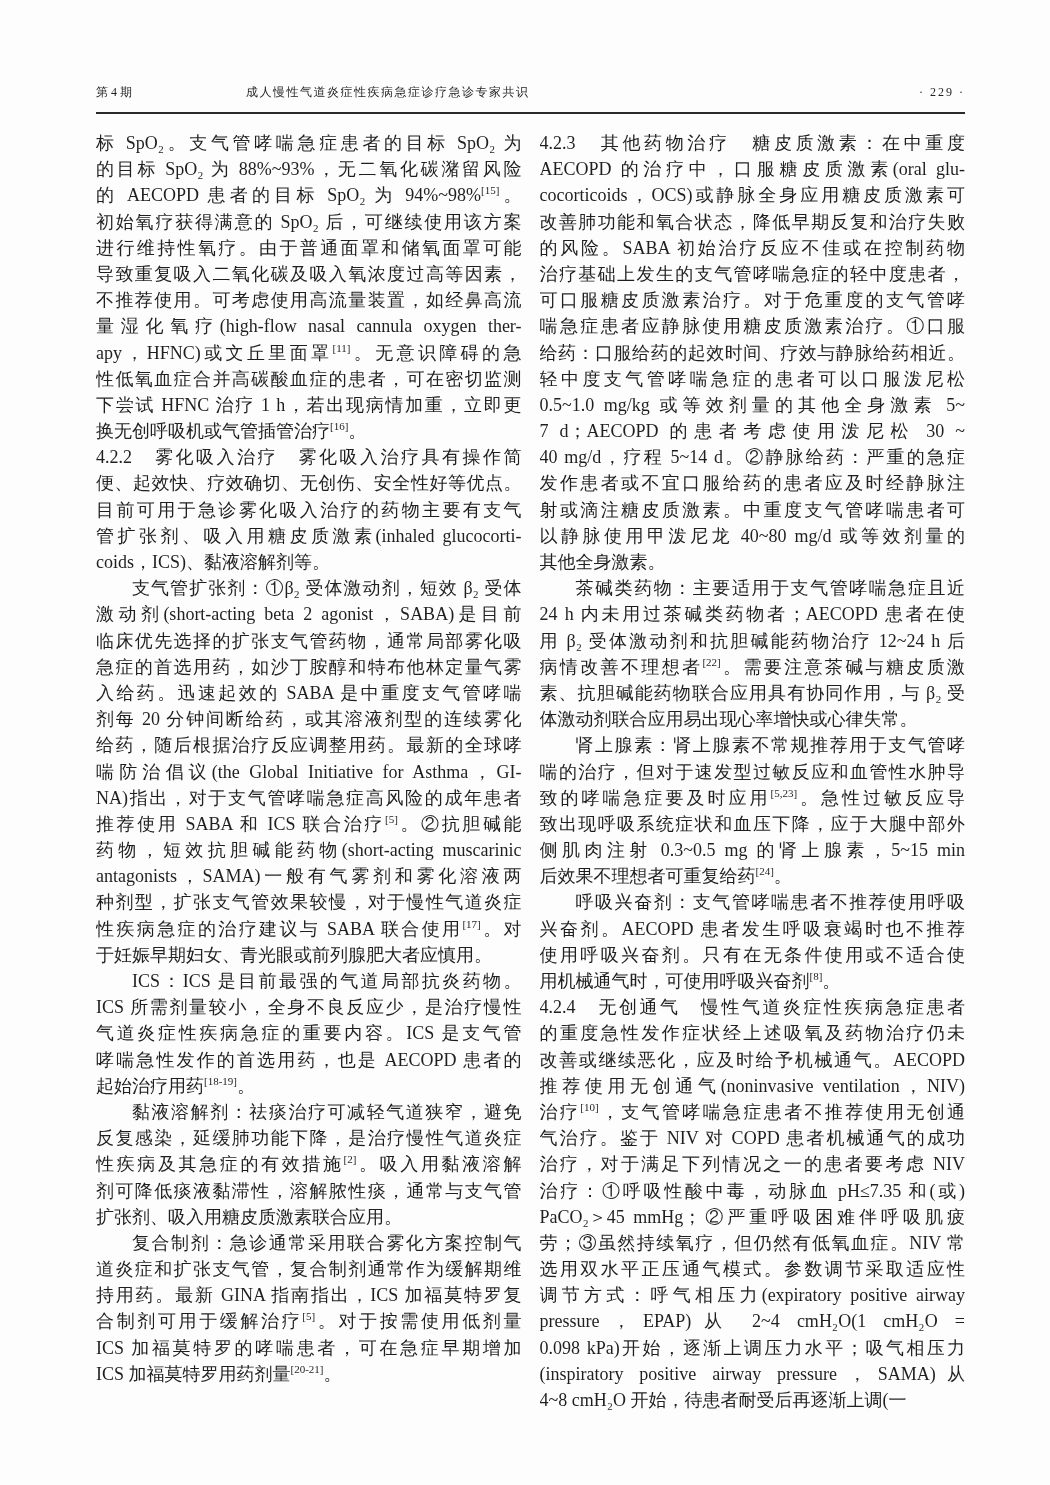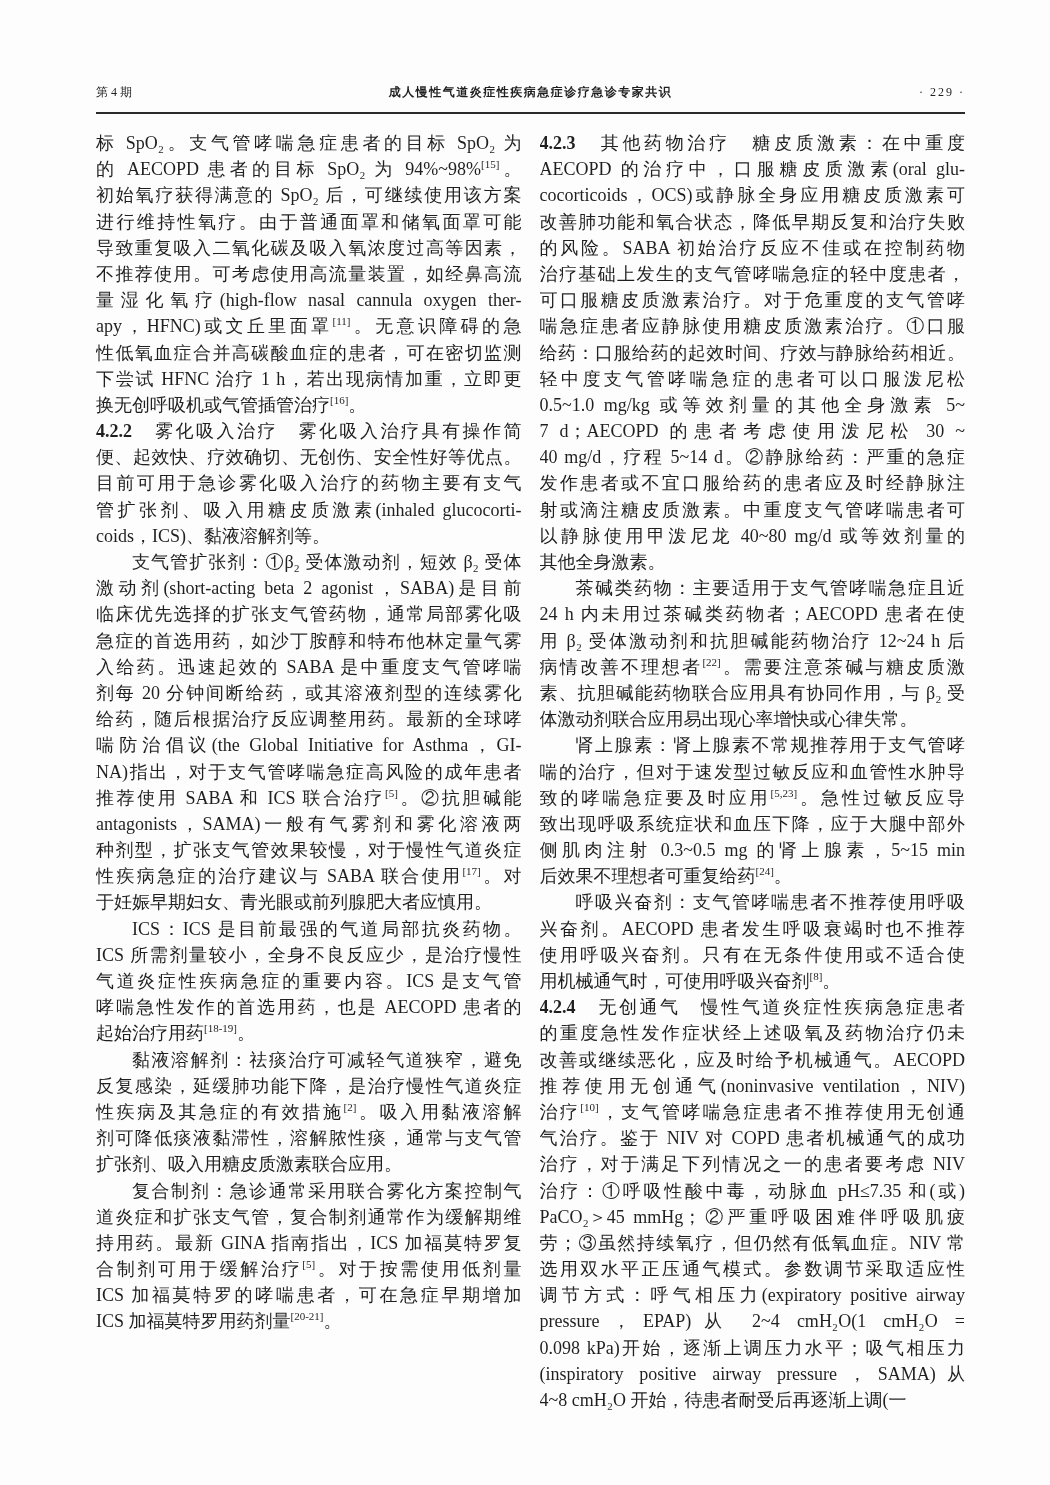--- a/index.html
+++ b/index.html
@@ -12,58 +12,59 @@
     font-family:"Liberation Serif","DejaVu Serif",serif;
     box-sizing:border-box;
     overflow:hidden;
   }
   .header{
     position:absolute;top:84px;left:96px;right:85px;
     display:flex;align-items:baseline;
     font-size:12px;
   }
   .header-issue{width:150px;text-align:left;}
-  .header-title{flex:1;text-align:center;font-weight:bold;letter-spacing:1.5px;}
+  .header-title{flex:1;text-align:left;font-weight:normal;letter-spacing:1.5px;}
   .header-page{width:150px;text-align:right;letter-spacing:2px;}
   .header-rule{
     position:absolute;top:112px;left:96px;right:85px;
     height:0;border-top:2px solid #2a2a2a;
   }
   .content{
     position:absolute;top:130px;left:96px;right:85px;
     display:flex;gap:18px;
   }
   .column{flex:1;min-width:0;font-size:18px;line-height:26.2px;}
   .para{margin:0;}
   .line{
     text-align:justify;
     text-align-last:justify;
     height:26.2px;
     overflow:hidden;
     white-space:normal;
   }
   .line.last{text-align-last:auto;}
   .line.indent{text-indent:2em;}
-  .line b{font-weight:bold;}
+  .line b{font-weight:normal;}
   sup.ref{font-size:11px;line-height:0;vertical-align:super;letter-spacing:0;}
 </style>
 </head>
 <body>
 
 <div class="page">
   <div class="header">
     <div class="header-issue">第 4 期</div>
     <div class="header-title">成人慢性气道炎症性疾病急症诊疗急诊专家共识</div>
     <div class="header-page">· 229 ·</div>
   </div>
   <div class="header-rule"></div>
   <div class="content">
     <div class="column" id="col-left">
         <div class="para">
           <div class="line">标 SpO₂。支气管哮喘急症患者的目标 SpO₂ 为</div>
+          <div class="line">的目标 SpO₂ 为 88%~93%，无二氧化碳潴留风险</div>
           <div class="line">的 AECOPD 患者的目标 SpO₂ 为 94%~98%<sup class="ref">[15]</sup>。</div>
           <div class="line">初始氧疗获得满意的 SpO₂ 后，可继续使用该方案</div>
           <div class="line">进行维持性氧疗。由于普通面罩和储氧面罩可能</div>
           <div class="line">导致重复吸入二氧化碳及吸入氧浓度过高等因素，</div>
           <div class="line">不推荐使用。可考虑使用高流量装置，如经鼻高流</div>
           <div class="line">量湿化氧疗(high-flow nasal cannula oxygen ther-</div>
           <div class="line">apy，HFNC)或文丘里面罩<sup class="ref">[11]</sup>。无意识障碍的急</div>
           <div class="line">性低氧血症合并高碳酸血症的患者，可在密切监测</div>
           <div class="line">下尝试 HFNC 治疗 1 h，若出现病情加重，立即更</div>
           <div class="line last">换无创呼吸机或气管插管治疗<sup class="ref">[16]</sup>。</div>
@@ -79,20 +80,21 @@
           <div class="line indent">支气管扩张剂：①β₂ 受体激动剂，短效 β₂ 受体</div>
           <div class="line">激动剂(short-acting beta 2 agonist，SABA)是目前</div>
           <div class="line">临床优先选择的扩张支气管药物，通常局部雾化吸</div>
           <div class="line">急症的首选用药，如沙丁胺醇和特布他林定量气雾</div>
           <div class="line">入给药。迅速起效的 SABA 是中重度支气管哮喘</div>
           <div class="line">剂每 20 分钟间断给药，或其溶液剂型的连续雾化</div>
           <div class="line">给药，随后根据治疗反应调整用药。最新的全球哮</div>
           <div class="line">喘防治倡议(the Global Initiative for Asthma，GI-</div>
           <div class="line">NA)指出，对于支气管哮喘急症高风险的成年患者</div>
           <div class="line">推荐使用 SABA 和 ICS 联合治疗<sup class="ref">[5]</sup>。②抗胆碱能</div>
+          <div class="line">药物，短效抗胆碱能药物(short-acting muscarinic</div>
           <div class="line">antagonists，SAMA)一般有气雾剂和雾化溶液两</div>
           <div class="line">种剂型，扩张支气管效果较慢，对于慢性气道炎症</div>
           <div class="line">性疾病急症的治疗建议与 SABA 联合使用<sup class="ref">[17]</sup>。对</div>
           <div class="line last">于妊娠早期妇女、青光眼或前列腺肥大者应慎用。</div>
         </div>
         <div class="para">
           <div class="line indent">ICS：ICS 是目前最强的气道局部抗炎药物。</div>
           <div class="line">ICS 所需剂量较小，全身不良反应少，是治疗慢性</div>
           <div class="line">气道炎症性疾病急症的重要内容。ICS 是支气管</div>
           <div class="line">哮喘急性发作的首选用药，也是 AECOPD 患者的</div>

